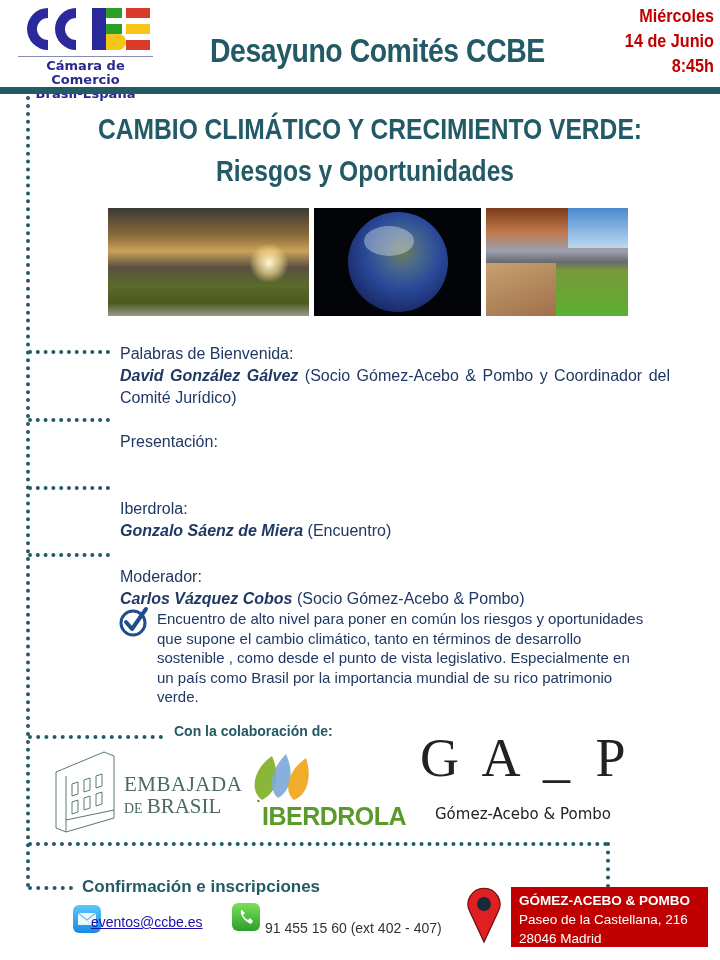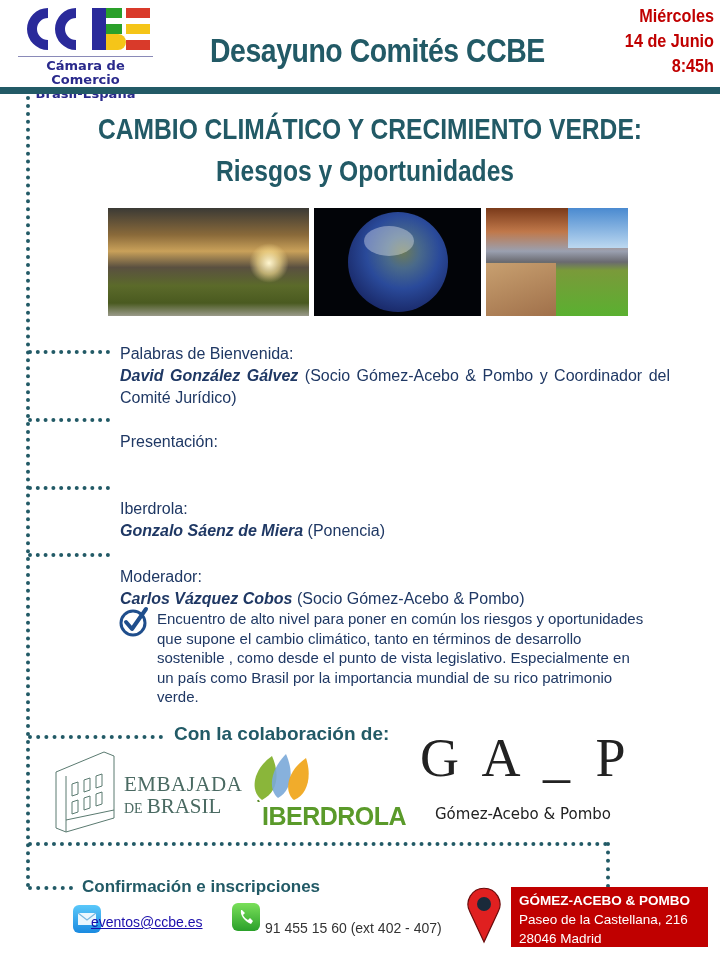--- a/index.html
+++ b/index.html
@@ -9,21 +9,21 @@
   .vdots { border-left:4px dotted #225a66; width:0; }
   .hdots { border-top:4px dotted #225a66; height:0; }
   .logo-text { font-family:"DejaVu Sans", sans-serif; color:#2a2a8c; font-size:13px; font-weight:bold; line-height:14px; text-align:center; }
   .title-main { font-family:"Liberation Sans", sans-serif; font-weight:bold; color:#225a66; font-size:26px; letter-spacing:-0.5px; transform:scaleX(0.86); transform-origin:left top; white-space:nowrap; }
   .date { color:#c00000; font-weight:bold; font-size:18px; text-align:right; line-height:25px; transform:scaleX(0.9); transform-origin:right top; }
   .h1 { font-weight:bold; color:#225a66; font-size:30px; white-space:nowrap; transform:scaleX(0.82); transform-origin:center top; text-align:center; }
   .prog { font-family:"Liberation Sans", sans-serif; color:#1f3864; font-size:16px; line-height:22px; }
   .prog .lbl { color:#1f3864; }
   .prog b { font-style:italic; }
   .desc { color:#1f3864; font-size:15px; line-height:19.5px; }
-  .colab { color:#225a66; font-weight:bold; font-size:19px; }
+  .colab { color:#225a66; font-weight:bold; font-size:14px; }
   .img { overflow:hidden; }
   .redbox { background:#c00000; color:#fff; font-size:13.5px; line-height:19px; padding:4px 8px; box-sizing:border-box; }
   a.mail { color:#1a0dab; text-decoration:underline; font-size:14px; }
 </style>
 </head>
 <body>
 
 <div class="abs" style="left:18px; top:4px; width:135px; height:80px;">
   <svg width="135" height="50" viewBox="0 0 135 50" style="display:block;">
     <path d="M30 4 A21 21 0 1 0 30 46 L30 36 A11 11 0 1 1 30 14 Z" fill="#2a2a9a"></path>
@@ -77,21 +77,21 @@
 </div>
 
 <div class="abs hdots" style="left:28px; top:418px; width:82px;"></div>
 <div class="abs prog" style="left:120px; top:431px; width:550px;">
   <div class="lbl">Presentación:</div>
 </div>
 
 <div class="abs hdots" style="left:28px; top:486px; width:82px;"></div>
 <div class="abs prog" style="left:120px; top:498px; width:550px;">
   <div class="lbl">Iberdrola:</div>
-  <div><b>Gonzalo Sáenz de Miera</b> <span>(Ponencia)</span></div>
+  <div><b>Gonzalo Sáenz de Miera</b> <span>(Encuentro)</span></div>
 </div>
 
 <div class="abs hdots" style="left:28px; top:553px; width:82px;"></div>
 <div class="abs prog" style="left:120px; top:566px; width:550px;">
   <div class="lbl">Moderador:</div>
   <div><b>Carlos Vázquez Cobos</b> <span>(Socio Gómez-Acebo &amp; Pombo)</span></div>
 </div>
 
 <svg class="abs" style="left:118px; top:606px;" width="32" height="32" viewBox="0 0 32 32">
   <circle cx="15" cy="17" r="12" fill="none" stroke="#1f4e8c" stroke-width="3"></circle>

